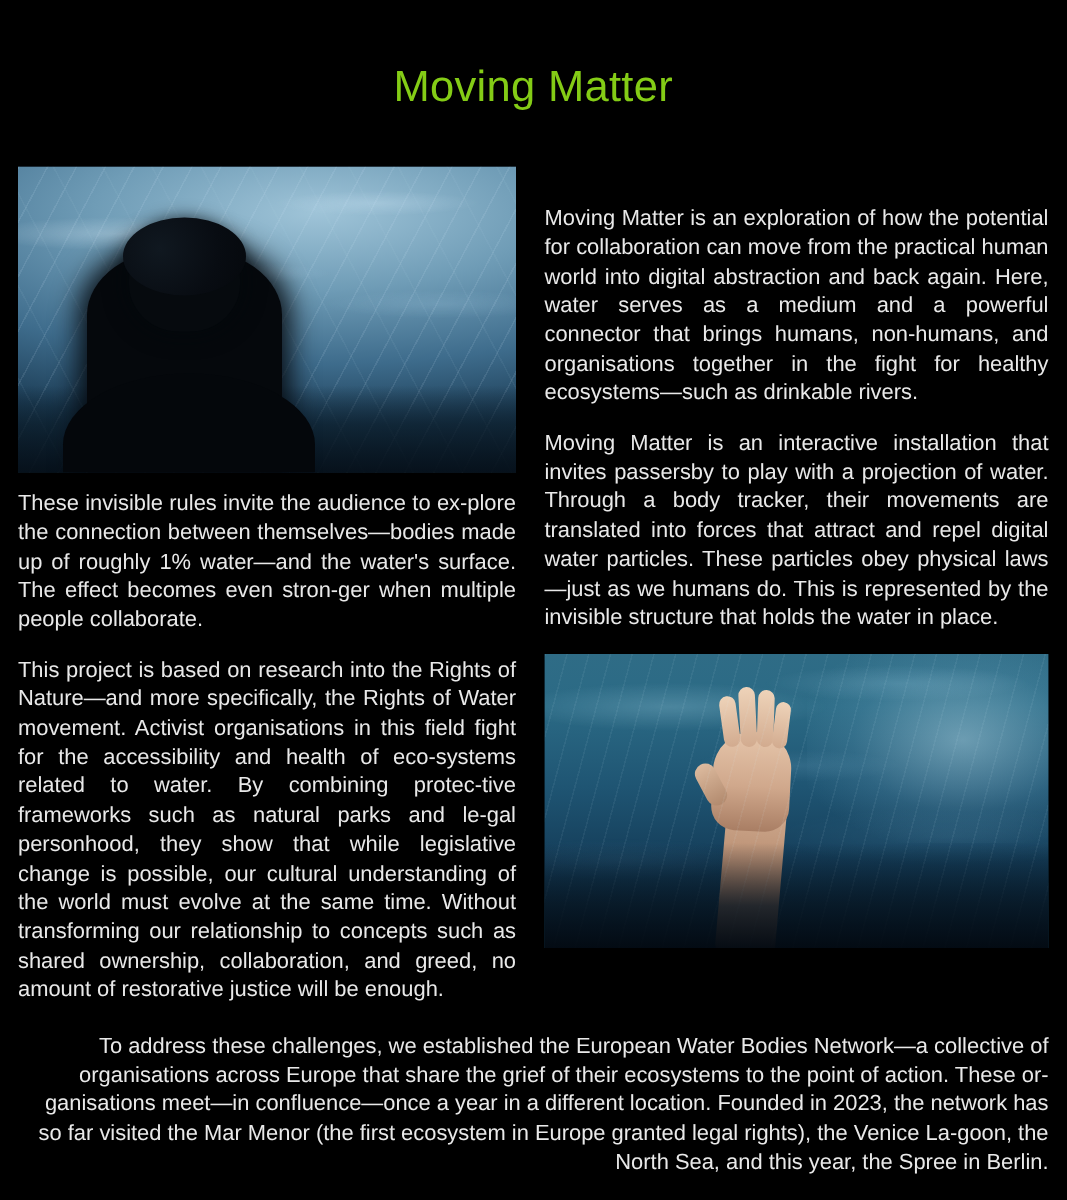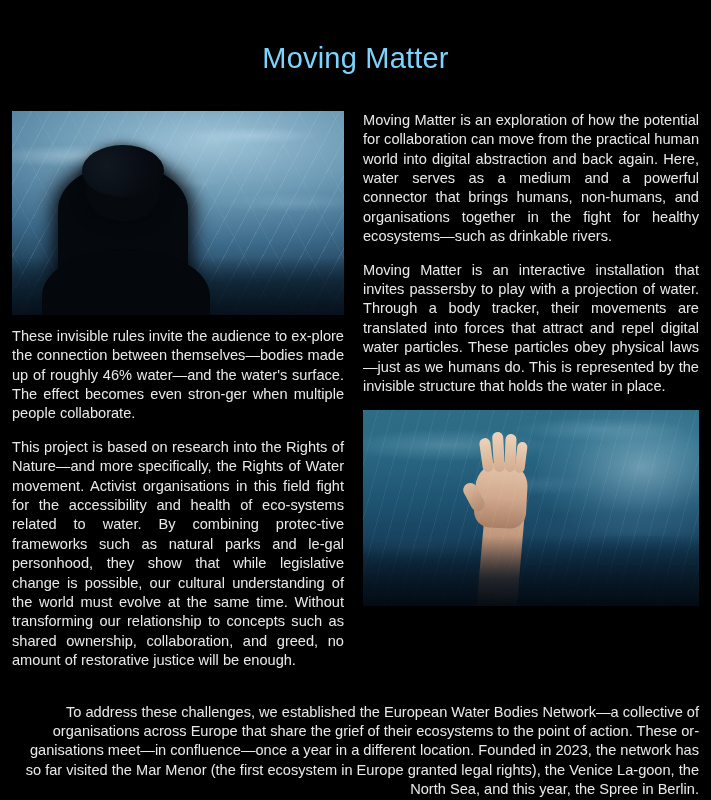--- a/index.html
+++ b/index.html
@@ -18,51 +18,52 @@
     position: relative;
     width: 711px;
     height: 800px;
     background: #000000;
     box-sizing: border-box;
   }
   .title {
     text-align: center;
     font-size: 29px;
     font-weight: 400;
-    color: #7dd3fc;
+    color: #84cc16;
     letter-spacing: 0.2px;
     padding-top: 24px;
     padding-bottom: 16px;
     line-height: 1.1;
   }
   .columns {
     display: flex;
     flex-direction: row;
     gap: 19px;
     padding: 0 12px;
     box-sizing: border-box;
   }
   .col-left {
     width: 332px;
     flex: 0 0 332px;
   }
   .col-right {
     width: 336px;
     flex: 0 0 336px;
+    margin-top: 26px;
   }
   p {
     margin: 0 0 14px 0;
     font-size: 14.6px;
     line-height: 1.33;
     color: #e9e9e9;
     text-align: justify;
     text-justify: inter-word;
     hyphens: manual;
   }
-  p.last { margin-bottom: 16px; }
+  p.last { margin-bottom: 2px; }
 
   
   .photo1 {
     position: relative;
     width: 332px;
     height: 204px;
     overflow: hidden;
     background: #0a1722;
     margin-bottom: 12px;
   }
@@ -249,21 +250,21 @@
         <div class="p1-sky"></div>
         <div class="p1-veins"></div>
         <div class="p1-lines"></div>
         <div class="p1-bottom"></div>
         <div class="p1-figure"></div>
         <div class="p1-shoulder"></div>
         <div class="p1-head"></div>
         <div class="p1-hair"></div>
       </div>
 
-      <p>These invisible rules invite the audience to ex-plore the connection between themselves—bodies made up of roughly 46% water—and the water's surface. The effect becomes even stron-ger when multiple people collaborate.</p>
+      <p>These invisible rules invite the audience to ex-plore the connection between themselves—bodies made up of roughly 1% water—and the water's surface. The effect becomes even stron-ger when multiple people collaborate.</p>
       <p class="last">This project is based on research into the Rights of Nature—and more specifically, the Rights of Water movement. Activist organisations in this field fight for the accessibility and health of eco-systems related to water. By combining protec-tive frameworks such as natural parks and le-gal personhood, they show that while legislative change is possible, our cultural understanding of the world must evolve at the same time. Without transforming our relationship to concepts such as shared ownership, collaboration, and greed, no amount of restorative justice will be enough.</p>
     </div>
 
     <div class="col-right">
       <p>Moving Matter is an exploration of how the potential for collaboration can move from the practical human world into digital abstraction and back again.
 Here, water serves as a medium and a powerful connector that brings humans, non-humans, and organisations together in the fight for healthy ecosystems—such as drinkable rivers.</p>
       <p>Moving Matter is an interactive installation that invites passersby to play with a projection of water. Through a body tracker, their movements are translated into forces that attract and repel digital water particles. These particles obey physical laws—just as we humans do. This is represented by the invisible structure that holds the water in place.</p>
 
       <div class="photo2">
         <div class="p2-water"></div>

